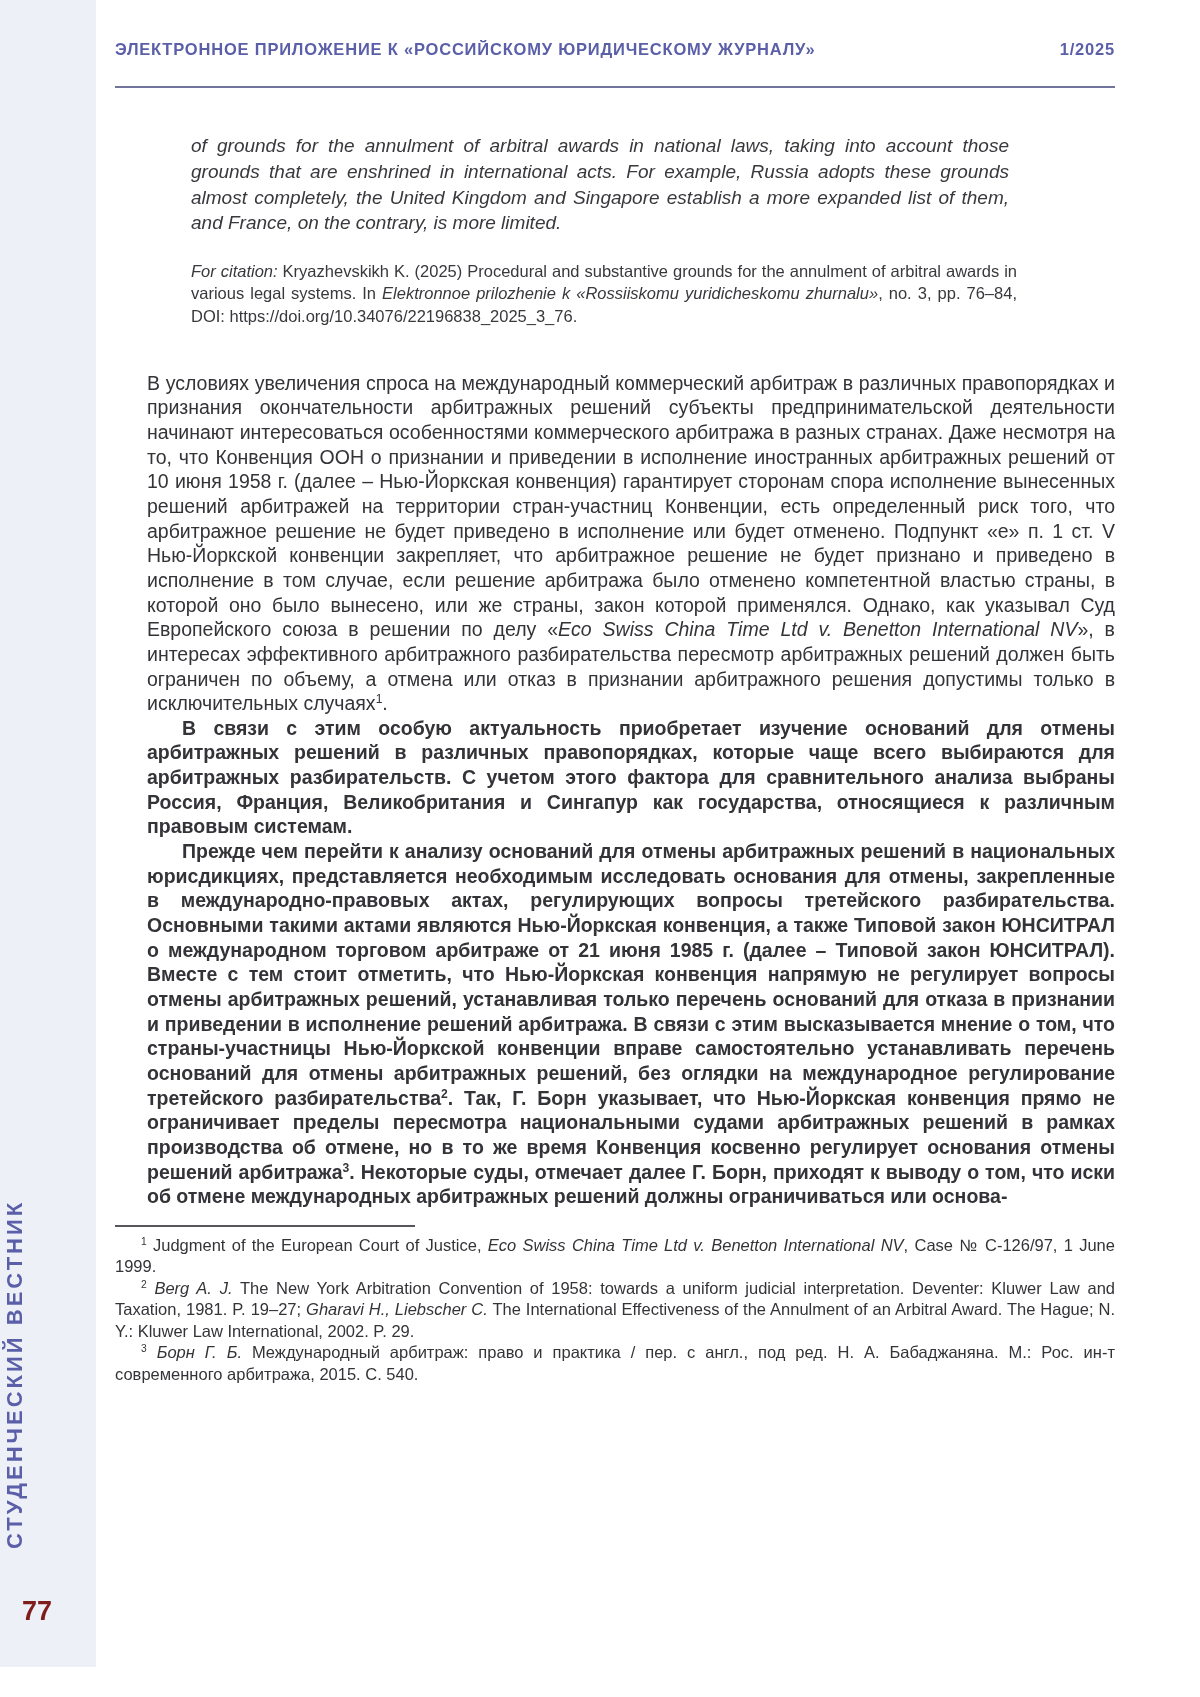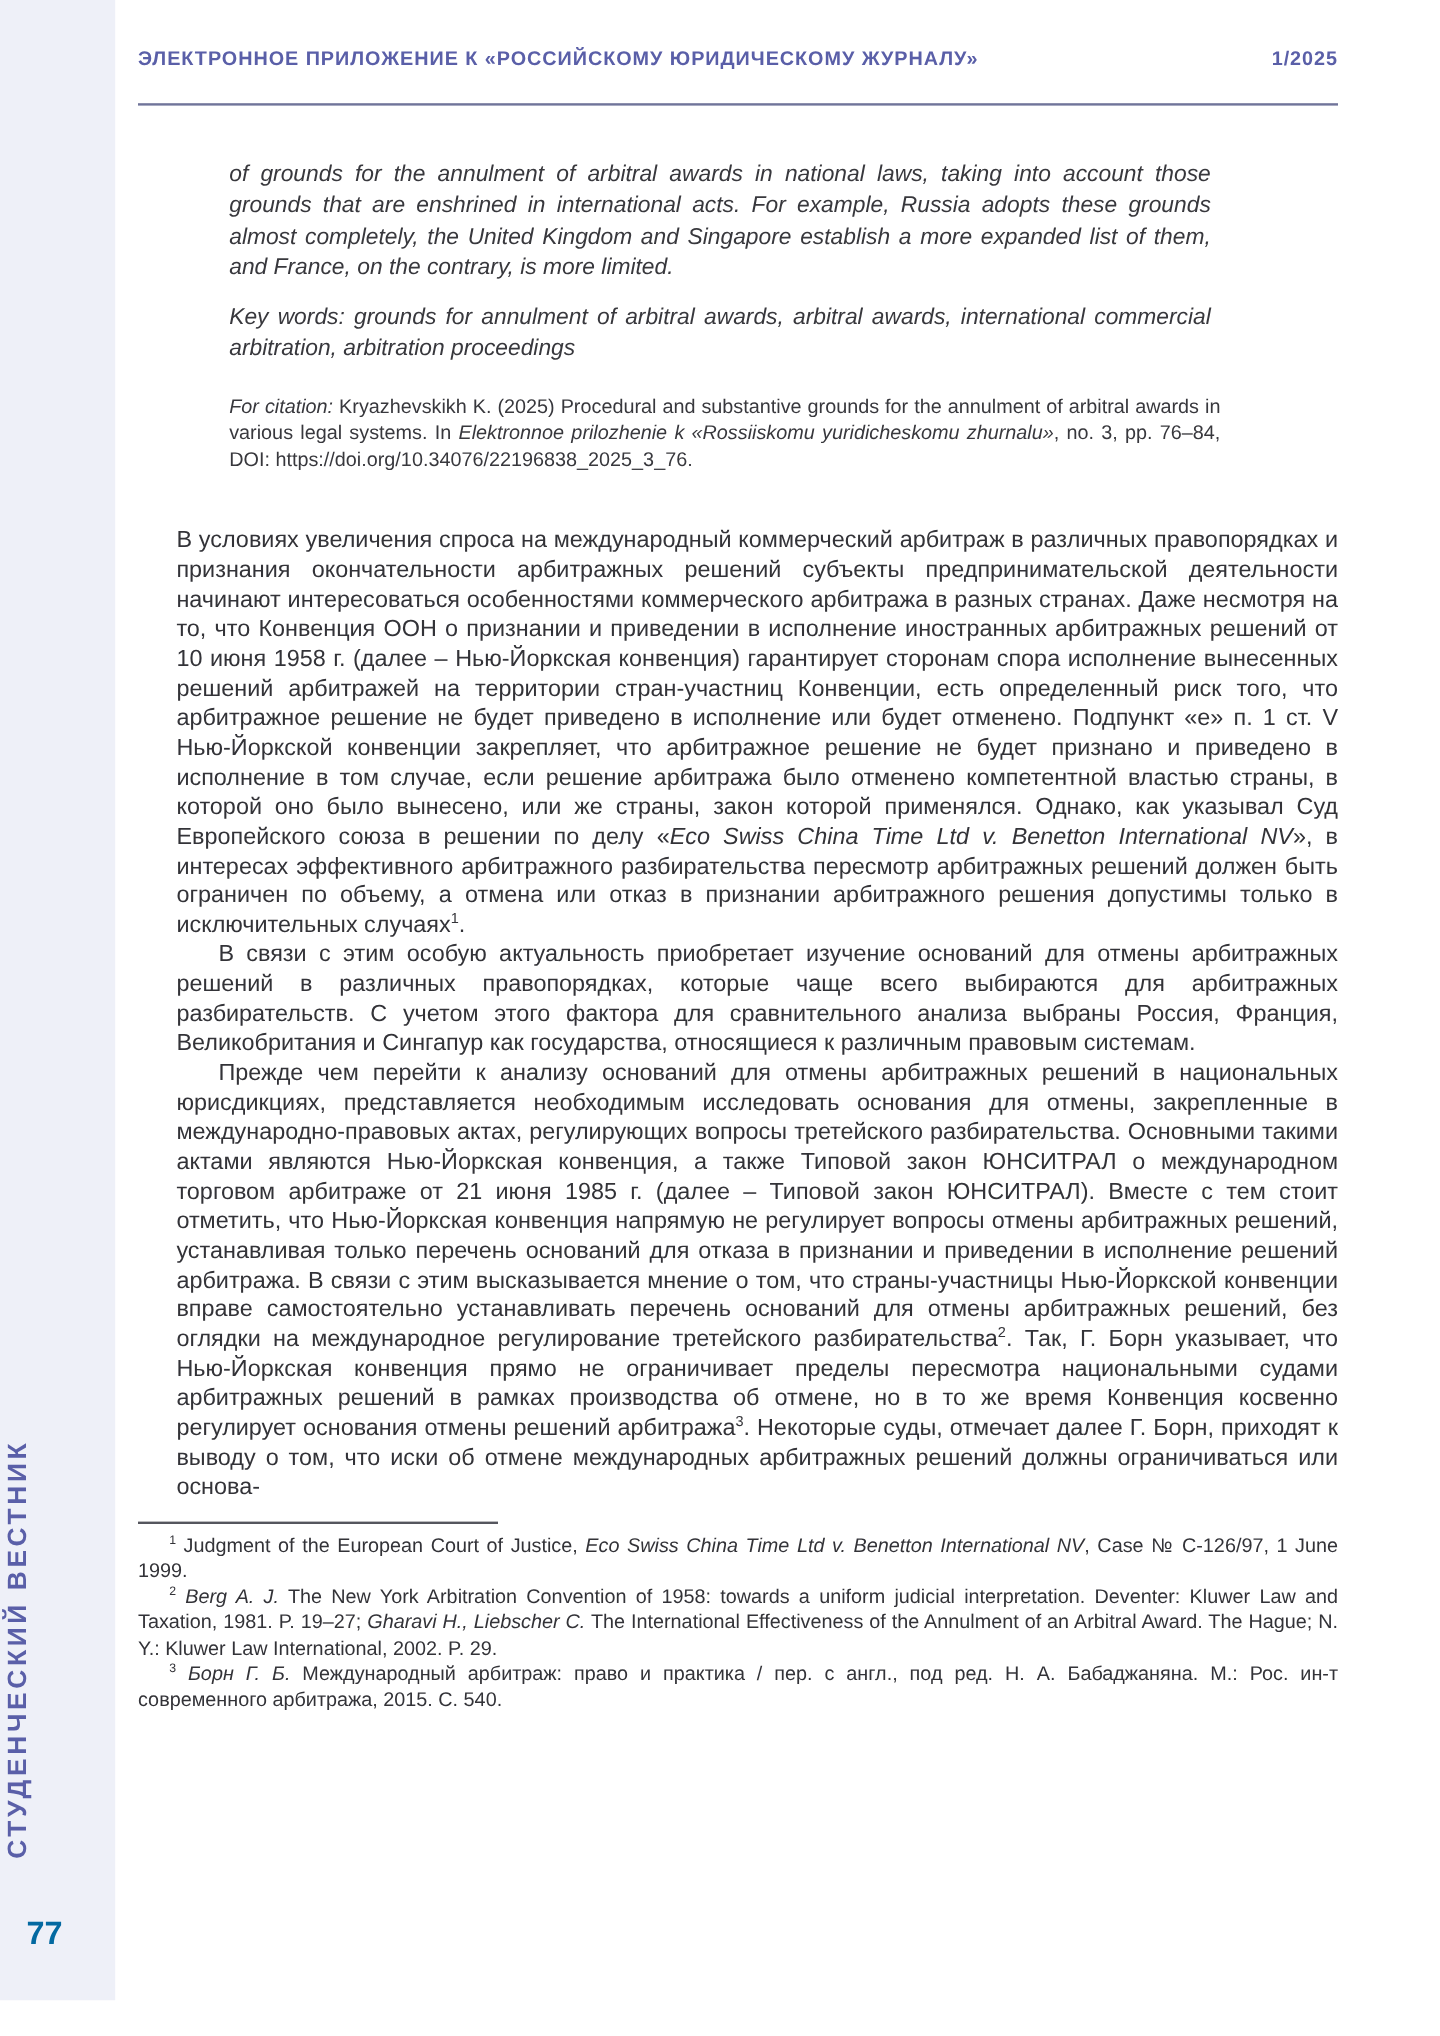--- a/index.html
+++ b/index.html
@@ -50,21 +50,21 @@
     color: #5a5fa8;
     font-weight: bold;
     font-size: 22px;
     letter-spacing: 3px;
   }
 
   .page-number {
     position: absolute;
     left: 22px;
     bottom: 40px;
-    color: #0369a1;
+    color: #7f1d1d;
     font-weight: bold;
     font-size: 27px;
   }
 
   .content {
     position: absolute;
     left: 115px; top: 125px;
     width: 1000px;
   }
 
@@ -86,21 +86,21 @@
     color: #38383d;
   }
 
   .body-text { margin-top: 44px; margin-left: 32px; }
   .par {
     font-size: 19.5px;
     line-height: 1.265;
     text-align: justify;
     color: #333338;
   }
-  .indent { text-indent: 35px; }
+  .indent { text-indent: 35px; font-weight: bold; }
 
   .it { font-style: italic; }
   sup {
     font-size: 0.62em;
     vertical-align: super;
     line-height: 0;
   }
 
   .footnote-rule {
     margin-top: 16px;
@@ -130,21 +130,20 @@
   <div class="header-rule"></div>
 
   <div class="vertical-label">СТУДЕНЧЕСКИЙ ВЕСТНИК</div>
 
   <div class="page-number">77</div>
 
   <main class="content">
 
     <p class="abstract">of grounds for the annulment of arbitral awards in national laws, taking into account those grounds that are enshrined in international acts. For example, Russia adopts these grounds almost completely, the United Kingdom and Singapore establish a more expanded list of them, and France, on the contrary, is more limited.</p>
 
-    <p class="abstract keywords">Key words: grounds for annulment of arbitral awards, arbitral awards, international commercial arbitration, arbitration proceedings</p>
 
     <p class="citation"><span class="it">For citation:</span><span> Kryazhevskikh K. (2025) Procedural and substantive grounds for the annulment of arbitral awards in various legal systems. In </span><span class="it">Elektronnoe prilozhenie k «Rossiiskomu yuridicheskomu zhurnalu»</span><span>, no. 3, pp. 76–84, DOI: https://doi.org/10.34076/22196838_2025_3_76.</span></p>
 
     <div class="body-text">
       <p class="par"><span>В условиях увеличения спроса на международный коммерческий арбитраж в различных правопорядках и признания окончательности арбитражных решений субъекты предпринимательской деятельности начинают интересоваться особенностями коммерческого арбитража в разных странах. Даже несмотря на то, что Конвенция ООН о признании и приведении в исполнение иностранных арбитражных решений от 10 июня 1958 г. (далее – Нью-Йоркская конвенция) гарантирует сторонам спора исполнение вынесенных решений арбитражей на территории стран-участниц Конвенции, есть определенный риск того, что арбитражное решение не будет приведено в исполнение или будет отменено. Подпункт «е» п. 1 ст. V Нью-Йоркской конвенции закрепляет, что арбитражное решение не будет признано и приведено в исполнение в том случае, если решение арбитража было отменено компетентной властью страны, в которой оно было вынесено, или же страны, закон которой применялся. Однако, как указывал Суд Европейского союза в решении по делу «</span><span class="it">Eco Swiss China Time Ltd v. Benetton International NV</span><span>», в интересах эффективного арбитражного разбирательства пересмотр арбитражных решений должен быть ограничен по объему, а отмена или отказ в признании арбитражного решения допустимы только в исключительных случаях</span><sup>1</sup><span>.</span></p>
       <p class="par indent"><span>В связи с этим особую актуальность приобретает изучение оснований для отмены арбитражных решений в различных правопорядках, которые чаще всего выбираются для арбитражных разбирательств. С учетом этого фактора для сравнительного анализа выбраны Россия, Франция, Великобритания и Сингапур как государства, относящиеся к различным правовым системам.</span></p>
       <p class="par indent"><span>Прежде чем перейти к анализу оснований для отмены арбитражных решений в национальных юрисдикциях, представляется необходимым исследовать основания для отмены, закрепленные в международно-правовых актах, регулирующих вопросы третейского разбирательства. Основными такими актами являются Нью-Йоркская конвенция, а также Типовой закон ЮНСИТРАЛ о международном торговом арбитраже от 21 июня 1985 г. (далее – Типовой закон ЮНСИТРАЛ). Вместе с тем стоит отметить, что Нью-Йоркская конвенция напрямую не регулирует вопросы отмены арбитражных решений, устанавливая только перечень оснований для отказа в признании и приведении в исполнение решений арбитража. В связи с этим высказывается мнение о том, что страны-участницы Нью-Йоркской конвенции вправе самостоятельно устанавливать перечень оснований для отмены арбитражных решений, без оглядки на международное регулирование третейского разбирательства</span><sup>2</sup><span>. Так, Г. Борн указывает, что Нью-Йоркская конвенция прямо не ограничивает пределы пересмотра национальными судами арбитражных решений в рамках производства об отмене, но в то же время Конвенция косвенно регулирует основания отмены решений арбитража</span><sup>3</sup><span>. Некоторые суды, отмечает далее Г. Борн, приходят к выводу о том, что иски об отмене международных арбитражных решений должны ограничиваться или основа-</span></p>
     </div>
 
     <div class="footnote-rule"></div>

